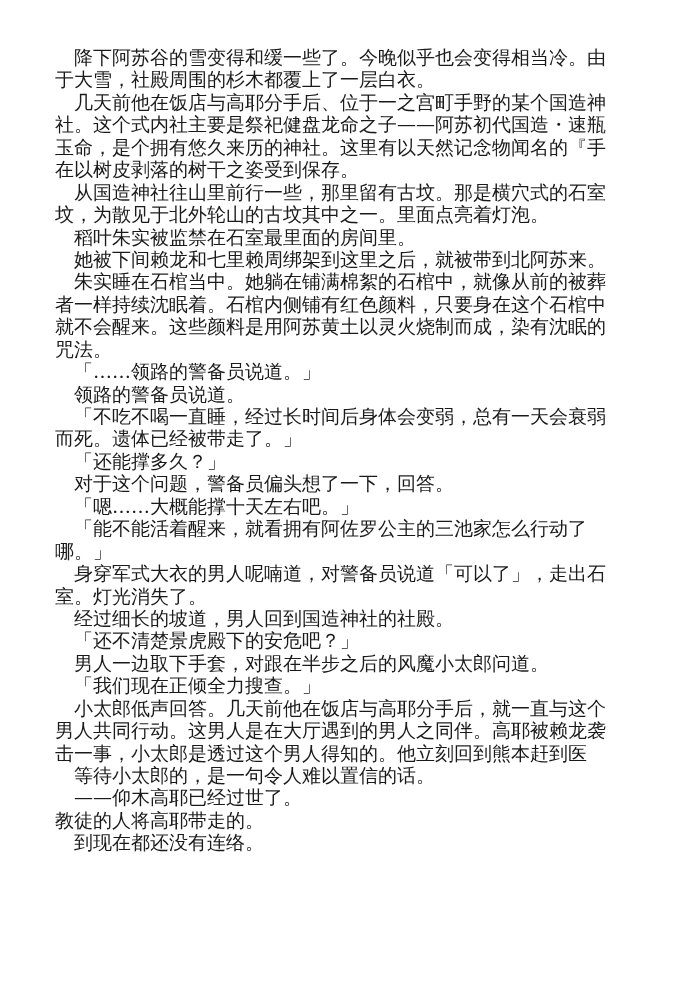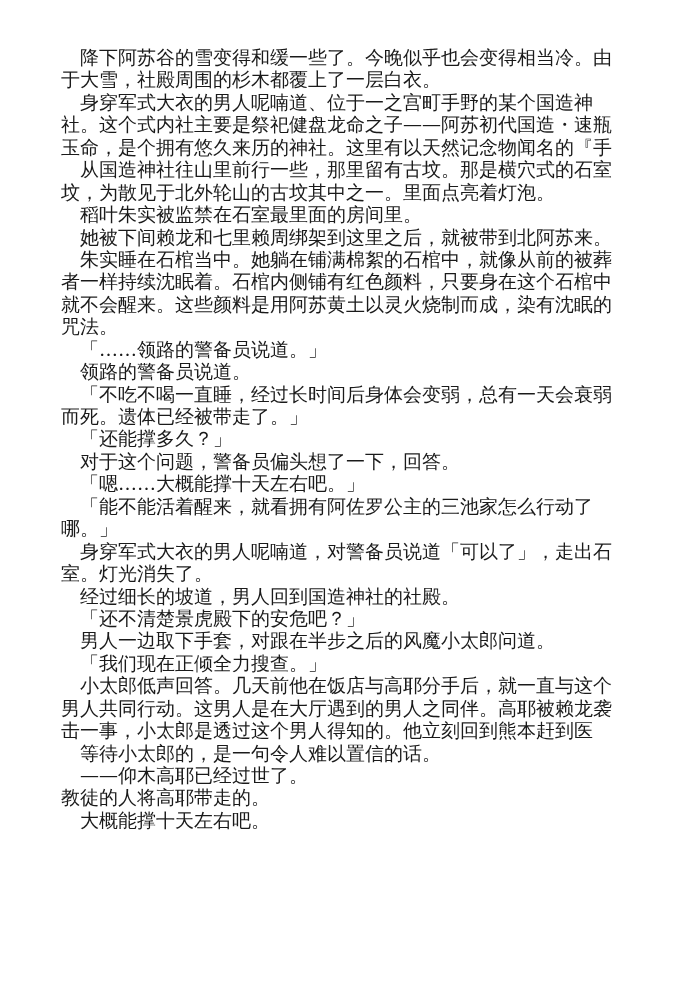--- a/index.html
+++ b/index.html
@@ -8,21 +8,21 @@
       background: #ffffff;
     }
     body {
       width: 700px;
       height: 993px;
       position: relative;
       overflow: hidden;
     }
     .page {
       position: absolute;
-      left: 61px;
+      left: 55px;
       top: 46px;
       width: 580px;
       font-family: "DejaVu Serif", "Liberation Serif", serif;
       font-size: 19px;
       line-height: 22.45px;
       color: #1a1a1a;
     }
     .line {
       display: block;
       white-space: nowrap;
@@ -32,23 +32,24 @@
     .line.indent {
       padding-left: 19px;
     }
   </style>
 </head>
 <body>
 
 <div class="page" id="doc">
     <span class="line indent">降下阿苏谷的雪变得和缓一些了。今晚似乎也会变得相当冷。由</span>
     <span class="line">于大雪，社殿周围的杉木都覆上了一层白衣。</span>
-    <span class="line indent">身穿军式大衣的男人呢喃道、位于一之宫町手野的某个国造神</span>
+    <span class="line indent">几天前他在饭店与高耶分手后、位于一之宫町手野的某个国造神</span>
     <span class="line">社。这个式内社主要是祭祀健盘龙命之子——阿苏初代国造・速瓶</span>
     <span class="line">玉命，是个拥有悠久来历的神社。这里有以天然记念物闻名的『手</span>
+    <span class="line">在以树皮剥落的树干之姿受到保存。</span>
     <span class="line indent">从国造神社往山里前行一些，那里留有古坟。那是横穴式的石室</span>
     <span class="line">坟，为散见于北外轮山的古坟其中之一。里面点亮着灯泡。</span>
     <span class="line indent">稻叶朱实被监禁在石室最里面的房间里。</span>
     <span class="line indent">她被下间赖龙和七里赖周绑架到这里之后，就被带到北阿苏来。</span>
     <span class="line indent">朱实睡在石棺当中。她躺在铺满棉絮的石棺中，就像从前的被葬</span>
     <span class="line">者一样持续沈眠着。石棺内侧铺有红色颜料，只要身在这个石棺中</span>
     <span class="line">就不会醒来。这些颜料是用阿苏黄土以灵火烧制而成，染有沈眠的</span>
     <span class="line">咒法。</span>
     <span class="line indent">「……领路的警备员说道。」</span>
     <span class="line indent">领路的警备员说道。</span>
@@ -64,14 +65,14 @@
     <span class="line indent">经过细长的坡道，男人回到国造神社的社殿。</span>
     <span class="line indent">「还不清楚景虎殿下的安危吧？」</span>
     <span class="line indent">男人一边取下手套，对跟在半步之后的风魔小太郎问道。</span>
     <span class="line indent">「我们现在正倾全力搜查。」</span>
     <span class="line indent">小太郎低声回答。几天前他在饭店与高耶分手后，就一直与这个</span>
     <span class="line">男人共同行动。这男人是在大厅遇到的男人之同伴。高耶被赖龙袭</span>
     <span class="line">击一事，小太郎是透过这个男人得知的。他立刻回到熊本赶到医</span>
     <span class="line indent">等待小太郎的，是一句令人难以置信的话。</span>
     <span class="line indent">——仰木高耶已经过世了。</span>
     <span class="line">教徒的人将高耶带走的。</span>
-    <span class="line indent">大概能撑十天左右吧。</span>
+    <span class="line indent">到现在都还没有连络。</span>
   </div>
 
 </body></html>

